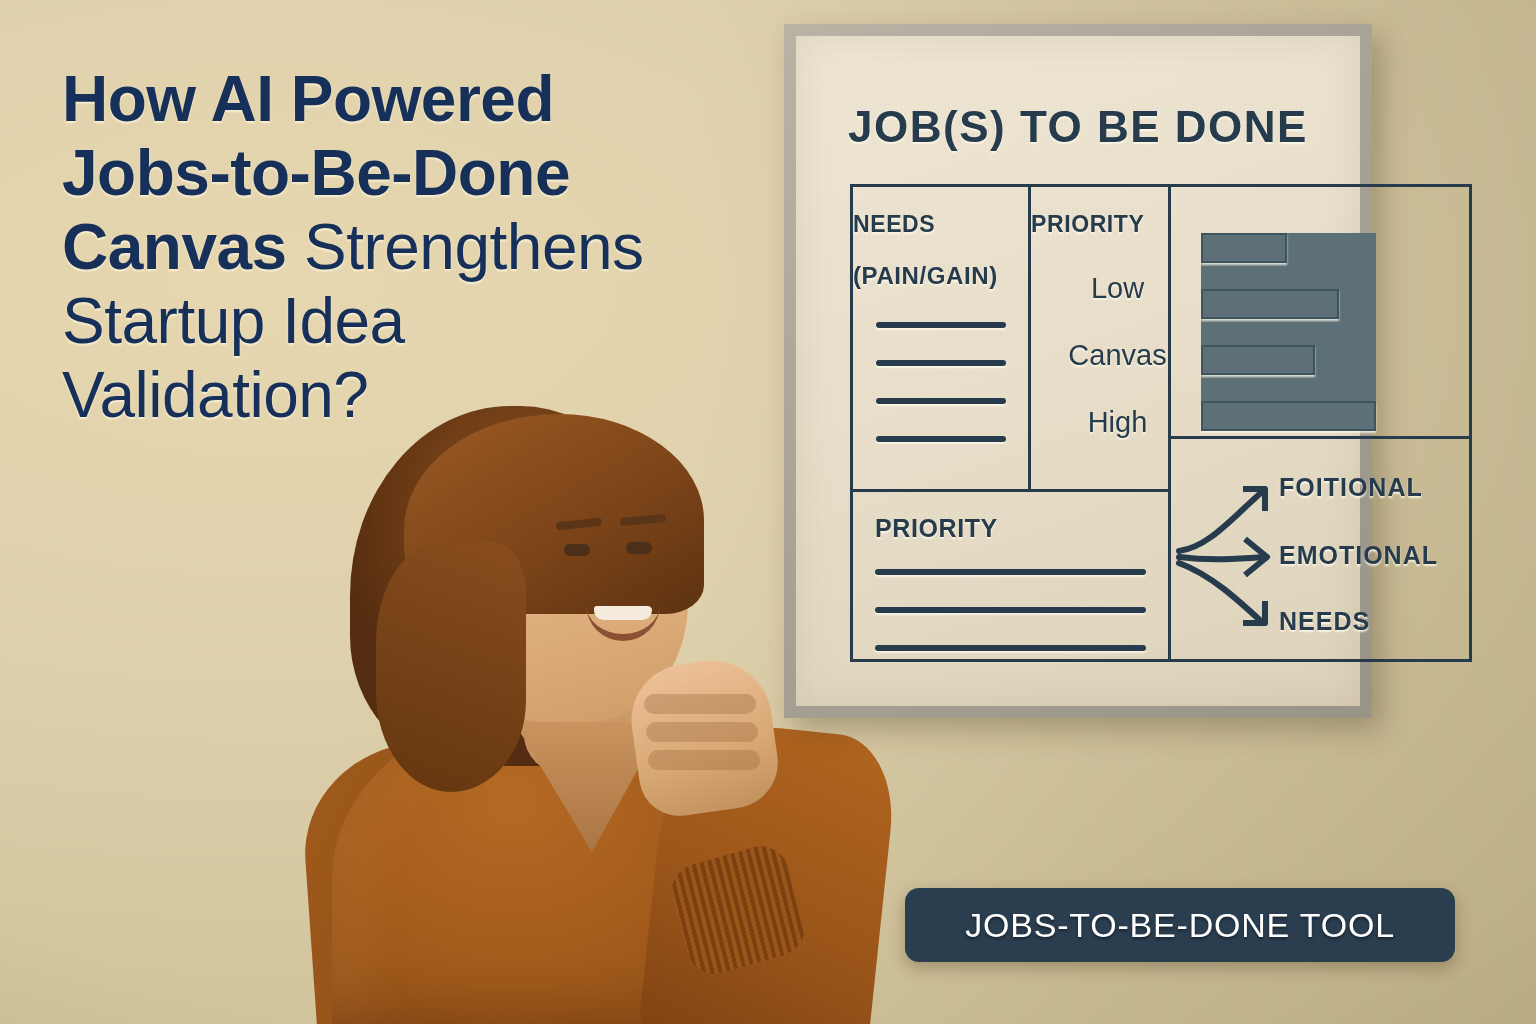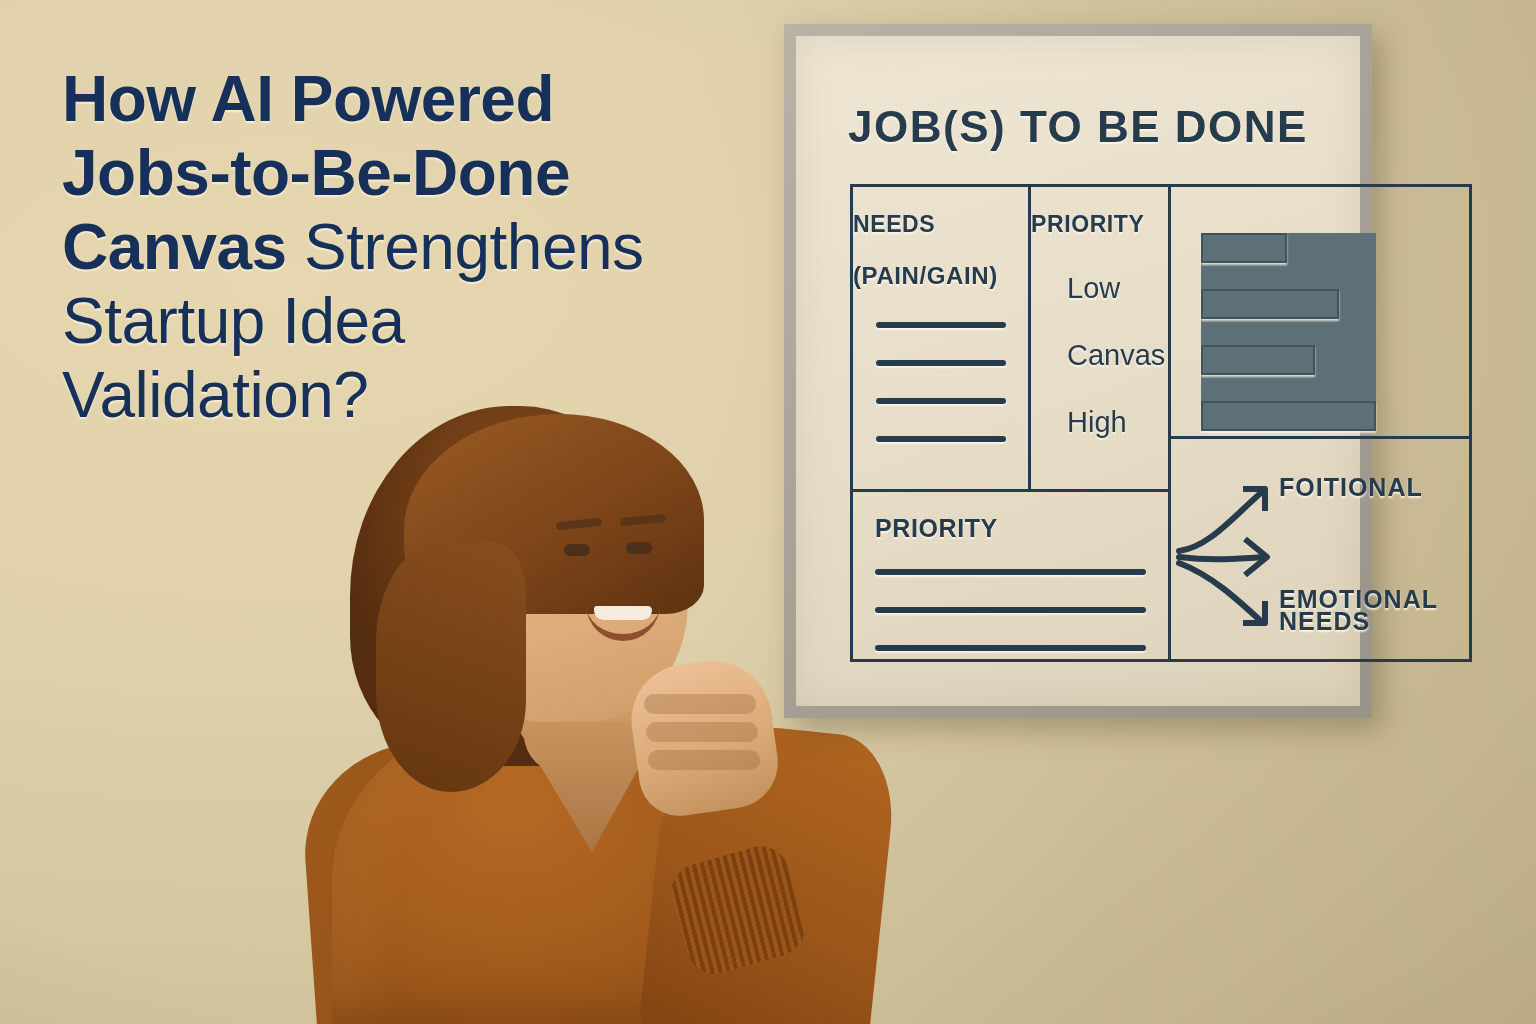--- a/index.html
+++ b/index.html
@@ -167,38 +167,38 @@
     height:6px;background:#263b4c;border-radius:4px;margin:0 auto;
     box-shadow:0 2px 2px rgba(255,250,235,.8);
   }
   .c-needs .rule{width:130px;}
   .needs-lines{margin-top:32px;display:flex;flex-direction:column;gap:32px;}
   .prio2-lines{margin:26px 22px 0 22px;display:flex;flex-direction:column;gap:32px;}
   .c-prio2 .rule{width:100%;}
 
   .prio-levels{
     margin-top:34px;display:flex;flex-direction:column;gap:34px;
-    font-size:29px;color:#263b4c;
+    align-items:center;font-size:29px;color:#263b4c;
     text-shadow:0 2px 2px rgba(255,250,235,.85);
     padding-left:36px;
   }
 
   .bars{position:absolute;left:30px;top:46px;right:20px;display:flex;flex-direction:column;gap:26px;}
   .bar{
     height:26px;background:#5d7077;border:2px solid #3d555f;
     box-shadow:0 2px 2px rgba(255,250,235,.8);
   }
 
   .outcomes{position:absolute;left:0;top:0;width:100%;height:100%;border-radius:19px;}
   .oc-item{
     position:absolute;left:108px;font-size:25px;font-weight:700;letter-spacing:1px;
     color:#263b4c;text-shadow:0 2px 2px rgba(255,250,235,.85);
   }
   .oc-1{top:34px;}
-  .oc-2{top:102px;margin-top:44px;}
+  .oc-2{top:102px;}
   .oc-3{top:168px;}
   .oc-svg{position:absolute;left:0;top:0;}
 
   
   .badge{
     position:absolute;left:905px;top:888px;width:550px;height:74px;
     background:#2a3e50;border-radius:14px;
     display:flex;align-items:center;justify-content:center;
     box-shadow:0 6px 16px rgba(60,45,20,.30);
   }
@@ -311,14 +311,17 @@
             <div class="oc-item oc-1">FOITIONAL</div>
             <div class="oc-item oc-2">EMOTIONAL</div>
             <div class="oc-item oc-3">NEEDS</div>
           </div>
         </div>
 
       </div>
     </div>
   </div>
 
+  <div class="badge">
+    <span class="badge-text">JOBS-TO-BE-DONE TOOL</span>
+  </div>
 
 </div>
 
 </body></html>

